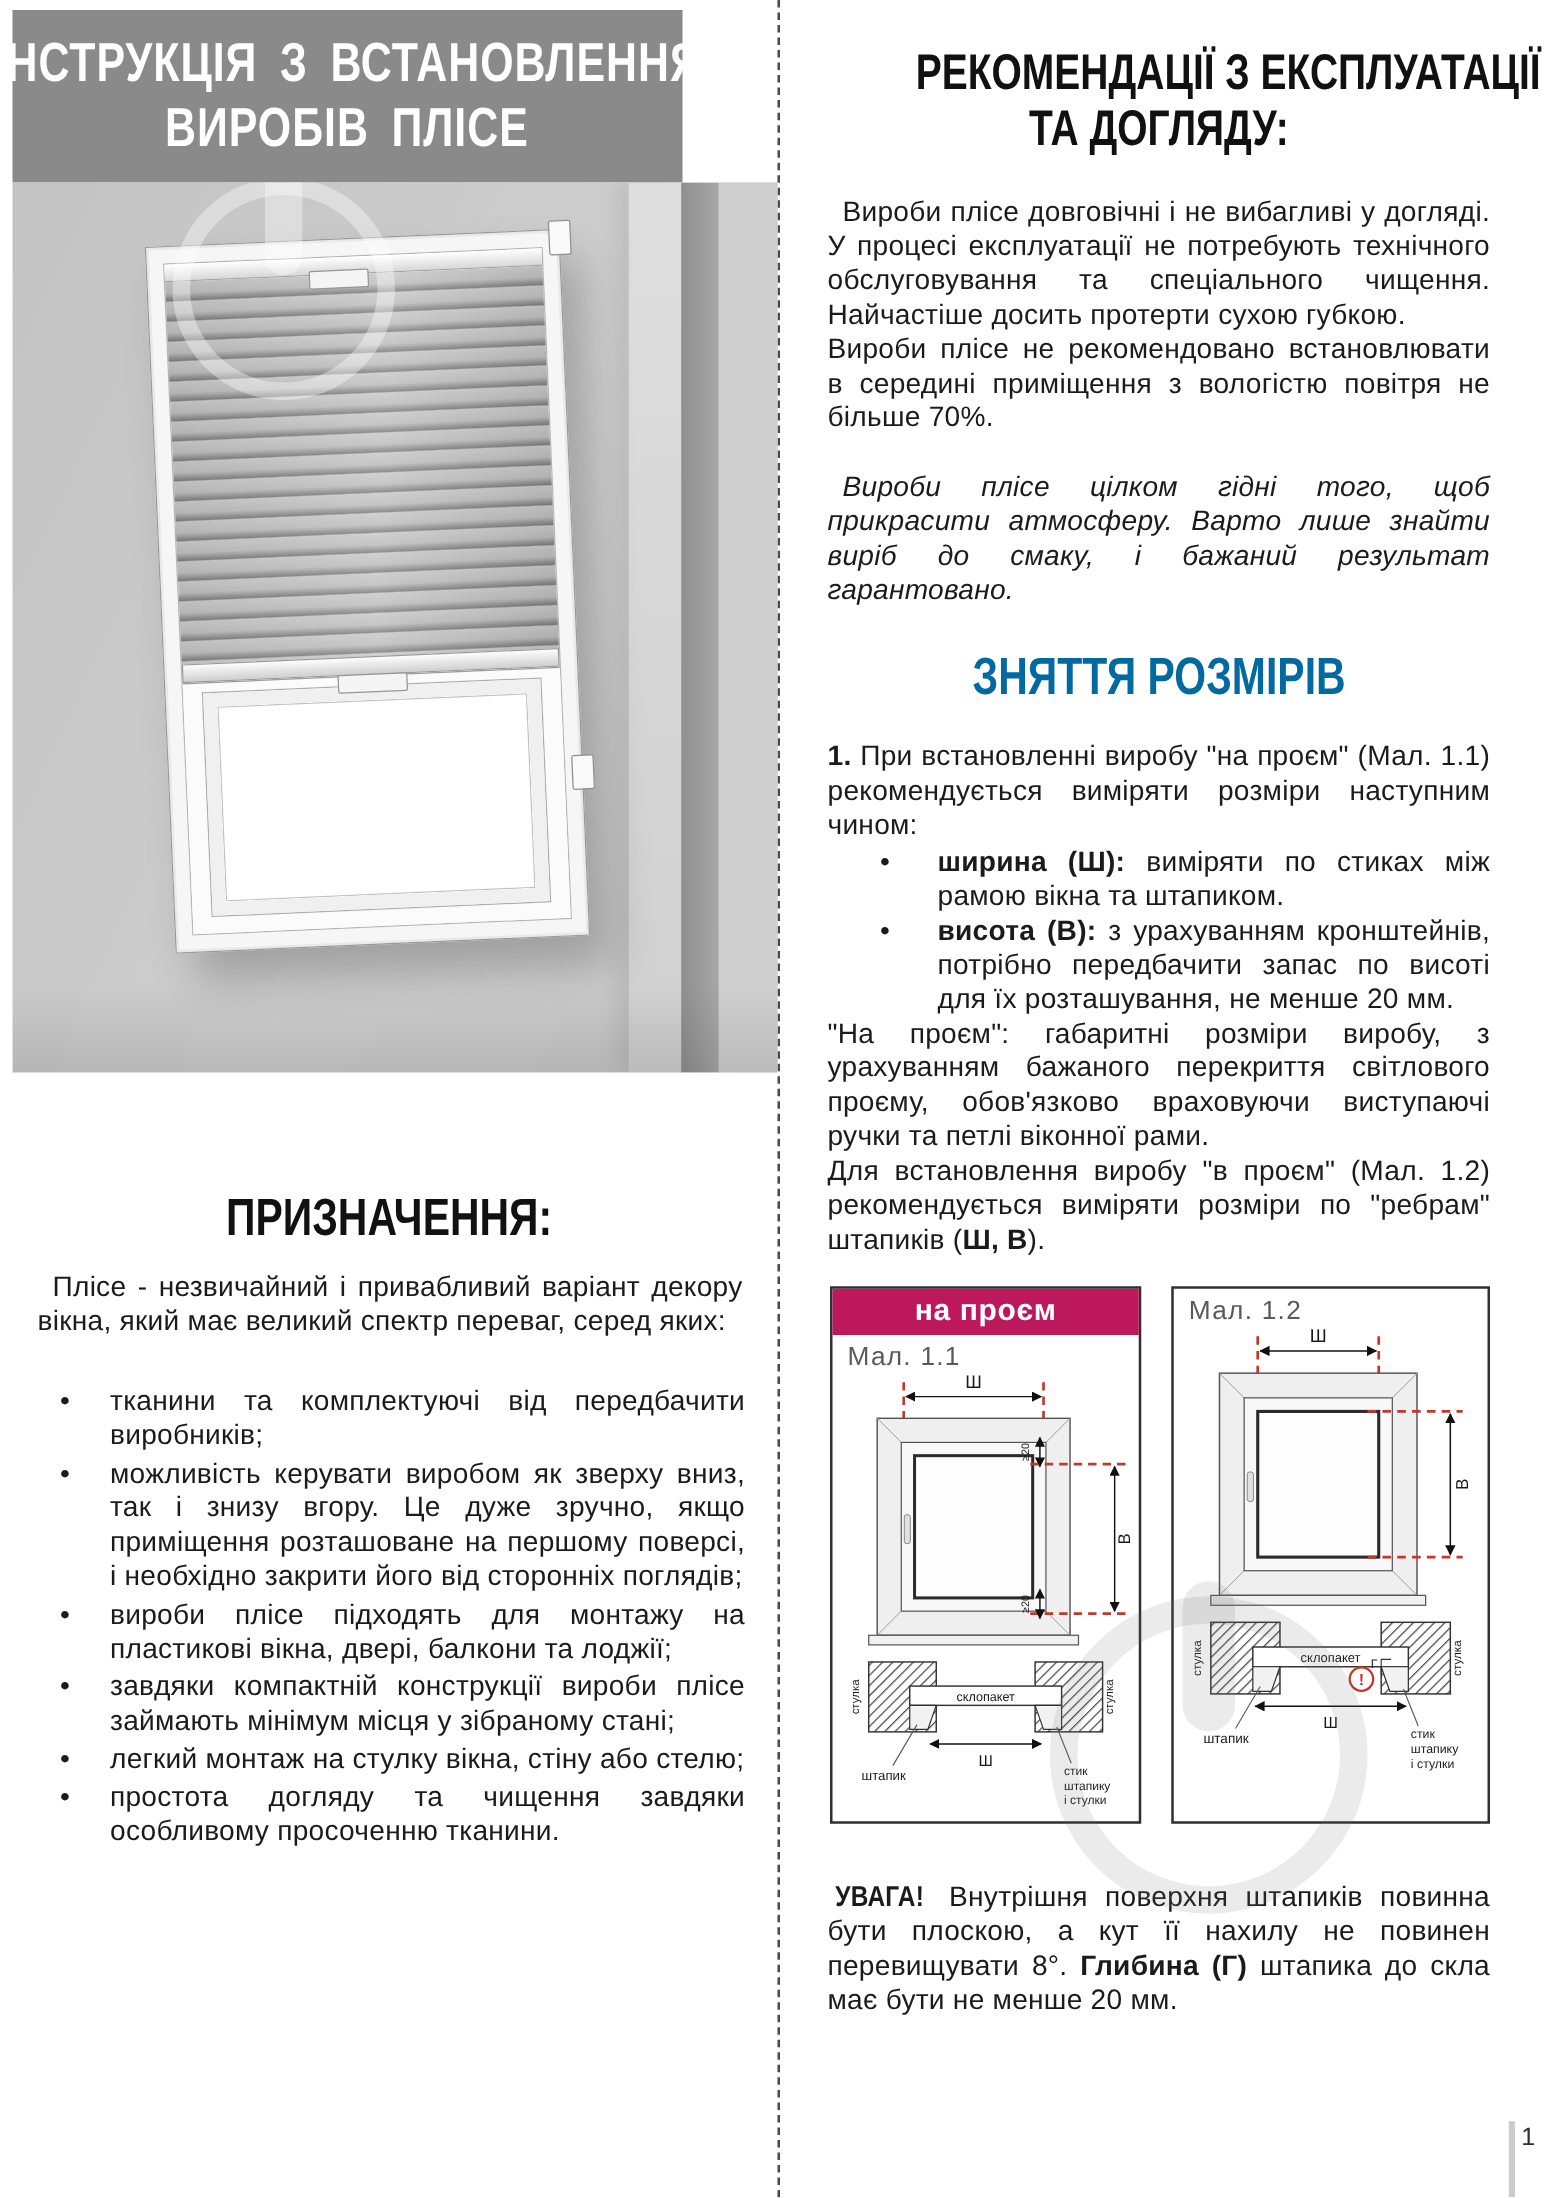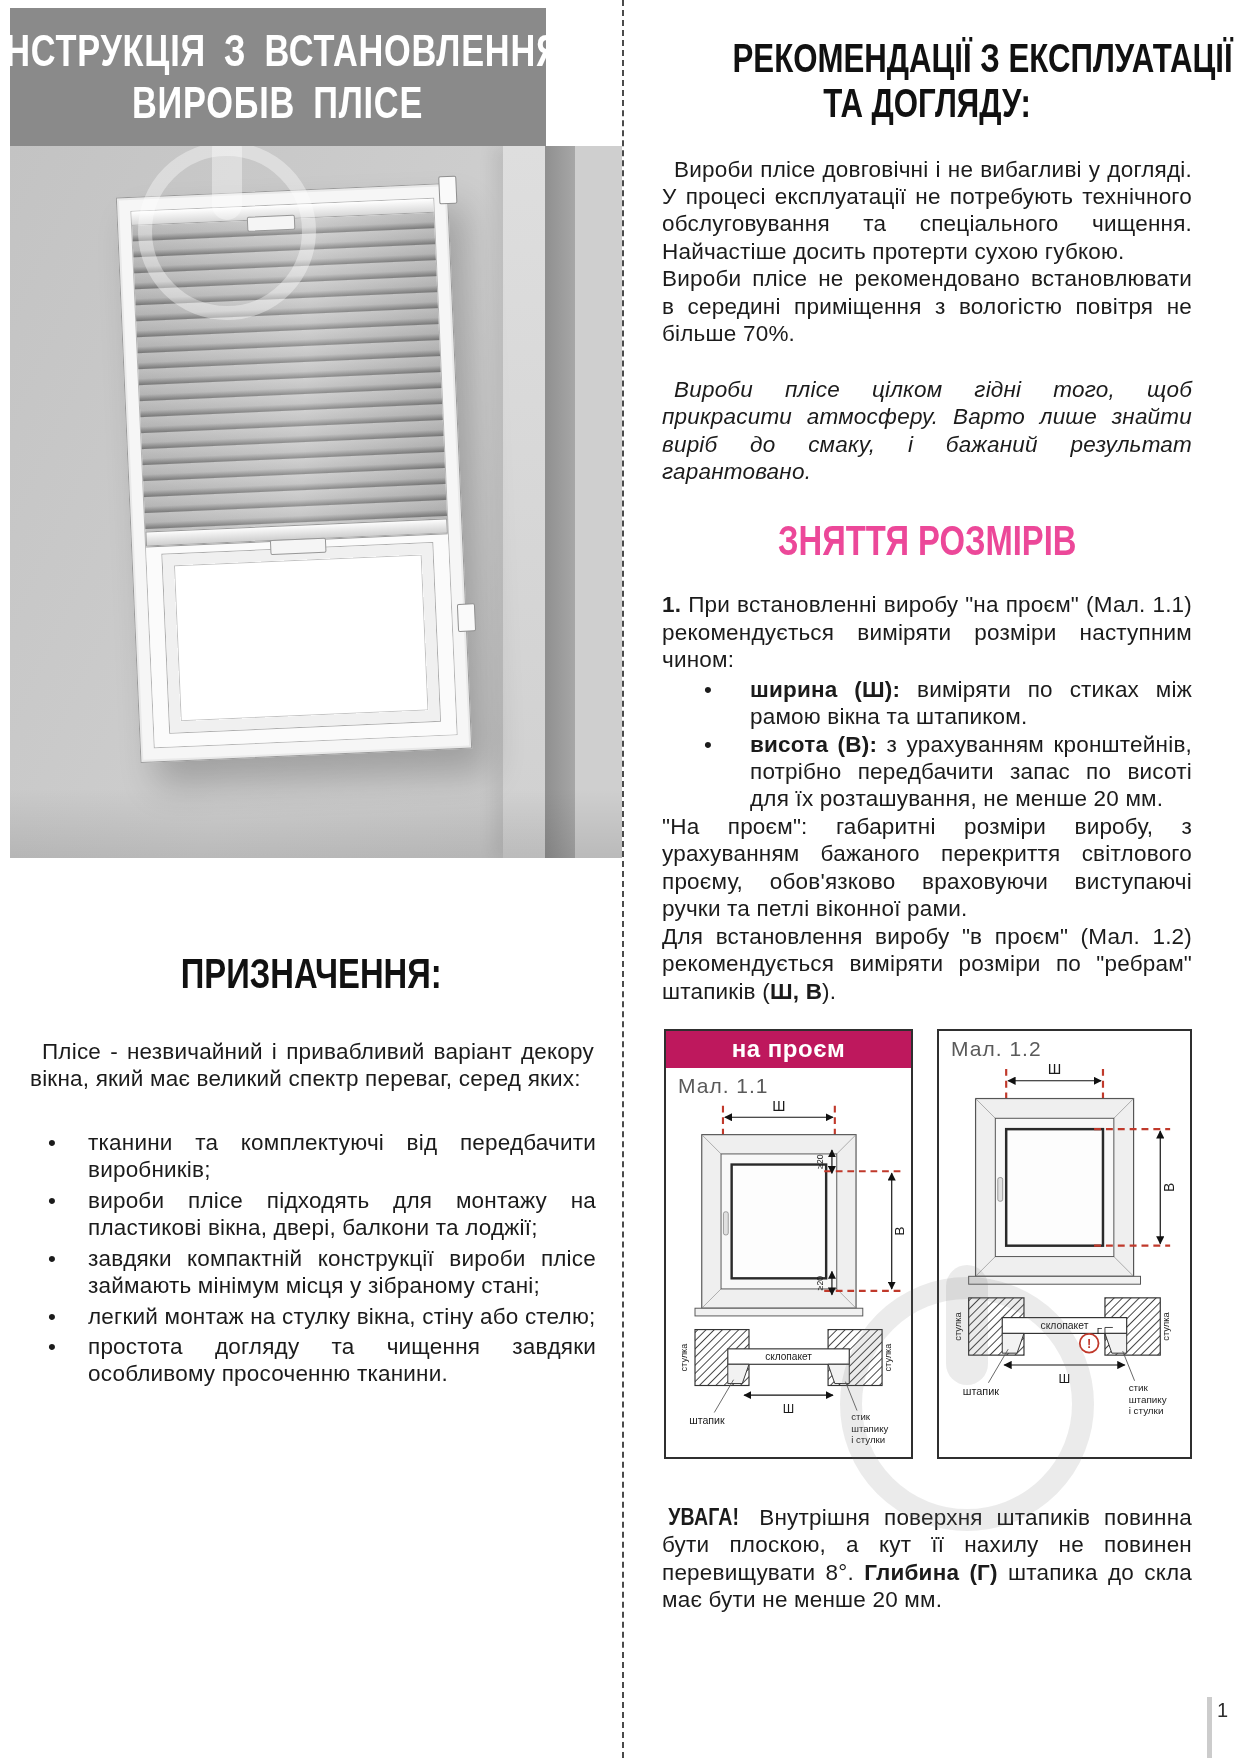--- a/index.html
+++ b/index.html
@@ -62,32 +62,32 @@
   .bracket.tr { right:-10px; top:-8px; }
   .bracket.br { right:-10px; bottom:116px; }
 
   .watermark1 { position:absolute; left:128px; top:-4px; width:150px; height:150px;
     border:14px solid rgba(255,255,255,.38); border-radius:50%; }
   .watermark1 .wm-pill { position:absolute; left:calc(50% - 15px); top:-22px; width:30px; height:86px;
     background:rgba(255,255,255,.38); border-radius:16px; }
 
   .purpose-title { margin-top:92px; text-align:center; font-weight:bold; font-size:42px; color:#111; }
   .body-text { font-size:22.5px; line-height:1.22; text-align:justify; letter-spacing:.2px; }
-  .intro { margin:40px 28px 0 30px; text-indent:12px; }
+  .intro { margin:18px 28px 0 30px; text-indent:12px; }
   ul.features { list-style:none; margin:36px 26px 0 30px; padding:0; }
   ul.features li { position:relative; padding-left:58px; margin-bottom:3px; }
   ul.features li::before { content:'•'; position:absolute; left:18px; top:0; }
 
   
   .col-right { position:absolute; left:646px; top:0; width:560px; padding:0 14px 0 16px; box-sizing:border-box; }
   .care-title { margin-top:36px; text-align:center; font-weight:bold; font-size:40px; line-height:1.12; color:#111; }
   .para { margin:0; }
   .p-first { margin-top:30px; text-indent:12px; }
   .p-italic { margin-top:28px; font-style:italic; text-indent:12px; }
-  .sizing-title { margin:32px 0 26px; text-align:center; font-weight:bold; font-size:42px; color:#ec4899; }
+  .sizing-title { margin:32px 0 26px; text-align:center; font-weight:bold; font-size:42px; color:#0369a1; }
   ul.measure { list-style:none; margin:2px 0 0; padding:0; }
   ul.measure li { position:relative; padding-left:88px; }
   ul.measure li::before { content:'•'; position:absolute; left:42px; top:0; }
 
   .figs { display:flex; gap:24px; margin:24px 0 0 2px; position:relative; }
   .fig { border:2px solid #2f2f2f; background:#fff; box-sizing:border-box; }
   .fig-1 { width:256px; }
   .fig-2 { width:262px; }
   .fig-header { height:37px; background:#be185d; color:#fff; display:flex; align-items:center;
     justify-content:center; font-weight:bold; font-size:24px; letter-spacing:.5px; }
@@ -153,20 +153,21 @@
     </div>
 
     <div class="purpose-title">
       <span class="cond">ПРИЗНАЧЕННЯ:</span>
     </div>
 
     <p class="body-text intro">Плісе - незвичайний і привабливий варіант декору вікна, який має великий спектр переваг, серед яких:</p>
 
     <ul class="features body-text">
       <li>тканини та комплектуючі від передбачити виробників;</li>
+      <li>можливість керувати виробом як зверху вниз, так і знизу вгору. Це дуже зручно, якщо приміщення розташоване на першому поверсі, і необхідно закрити його від сторонніх поглядів;</li>
       <li>вироби плісе підходять для монтажу на пластикові вікна, двері, балкони та лоджії;</li>
       <li>завдяки компактній конструкції вироби плісе займають мінімум місця у зібраному стані;</li>
       <li>легкий монтаж на стулку вікна, стіну або стелю;</li>
       <li>простота догляду та чищення завдяки особливому просоченню тканини.</li>
     </ul>
   </div>
 
   <div class="col-right">
 
     <div class="care-title">

